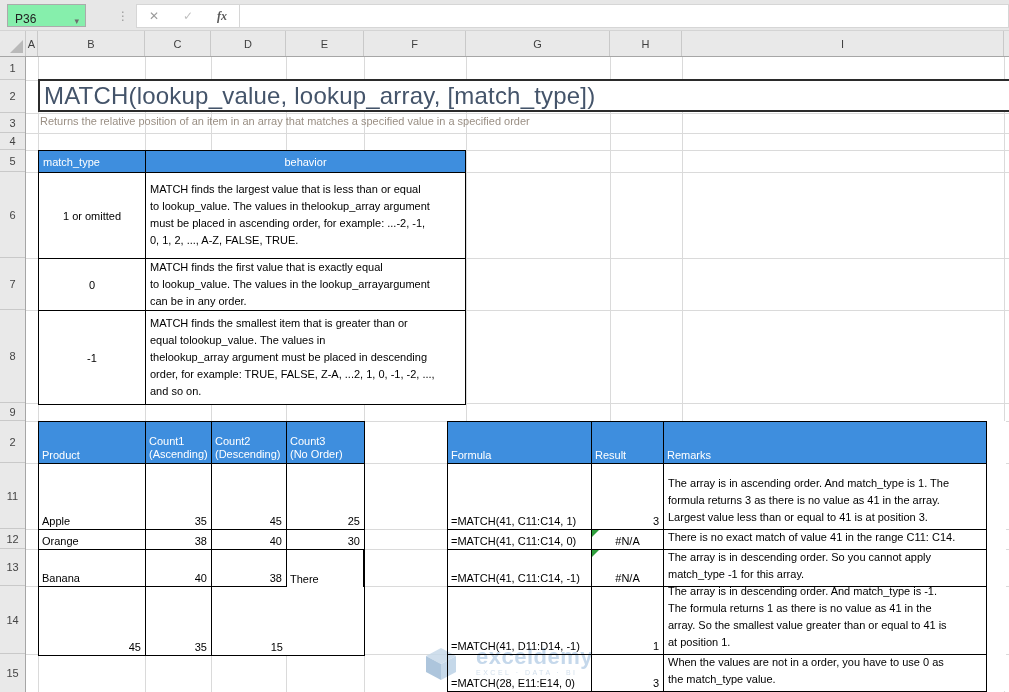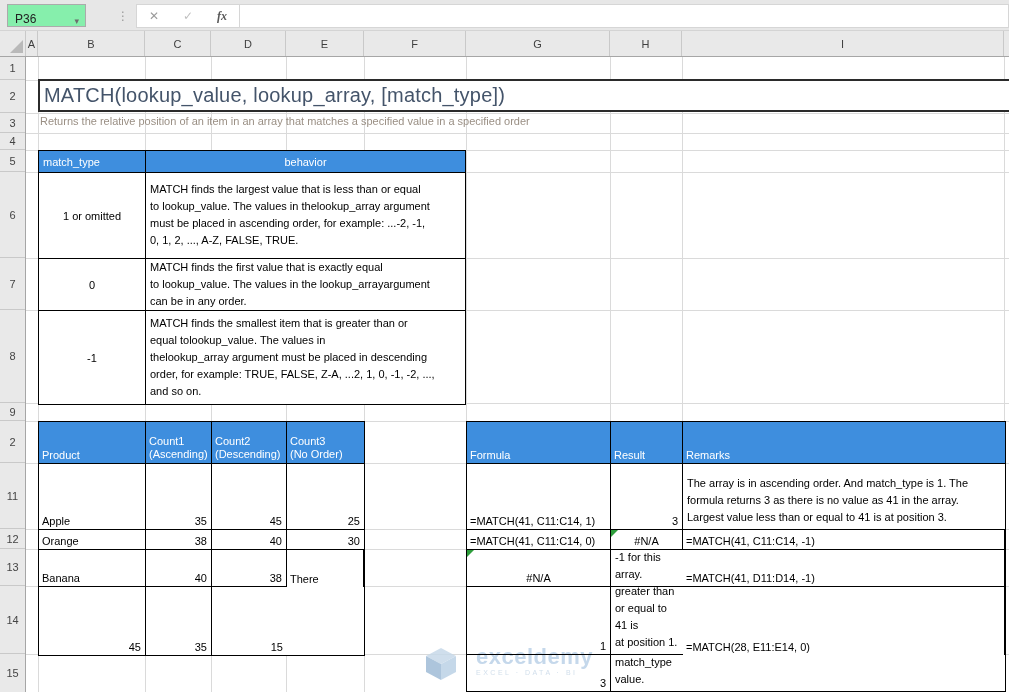--- a/index.html
+++ b/index.html
@@ -45,21 +45,21 @@
         justify-content:center; font-size:11px; color:#444; }
 
   
   .vl { position:absolute; top:57px; bottom:0; width:1px; background:#DADADA; z-index:0; }
   .hl { position:absolute; left:26px; right:0; height:1px; background:#DADADA; z-index:0; }
 
   
   #titlebox { position:absolute; left:38px; top:79px; width:971px; height:33px;
               background:#fff; border:2px solid #2b2b2b; border-right:none;
               display:flex; align-items:center; z-index:3; }
-  #titlebox .t { font-size:20px; color:#44546A; padding-left:4px; letter-spacing:0.2px; }
+  #titlebox .t { font-size:24px; color:#44546A; padding-left:4px; letter-spacing:0.2px; }
   #subtitle { position:absolute; left:40px; top:115px; font-size:11px; color:#9A8F84; z-index:3; }
 
   
   .tbl { position:absolute; display:grid; border:1px solid #000; z-index:3; }
   .tbl .c { border-right:1px solid #000; border-bottom:1px solid #000;
             display:flex; overflow:hidden; font-size:11px; position:relative; }
   .tbl .lastcol { border-right:none; }
   .tbl .lastrow { border-bottom:none; }
   .hd { background:#3E8EDE; color:#fff; }
   .bl { align-items:flex-end; justify-content:flex-start; padding:1px 3px 2px 3px; }
@@ -74,21 +74,21 @@
   .bott { align-items:flex-end; }
 
   #behavior-table { left:38px; top:150px; width:428px;
         grid-template-columns:107px 1fr; grid-template-rows:22px 86px 52px 93px;
         background:#fff; }
   #product-table { left:38px; top:421px; width:327px;
         grid-template-columns:107px 66px 75px 1fr;
         grid-template-rows:42px 66px 20px 37px 68px; background:#fff; }
   #formula-backing { position:absolute; left:466px; top:421px; width:540px; height:270px;
         background:#fff; z-index:1; }
-  #formula-table { left:466px; top:421px; width:540px;
+  #formula-table { left:447px; top:421px; width:540px;
         grid-template-columns:144px 72px 1fr;
         grid-template-rows:42px 66px 20px 37px 68px 36px; background:transparent; }
 
   .err-tri { position:absolute; left:0; top:0; width:0; height:0;
              border-top:7px solid #2E9E3C; border-right:7px solid transparent; }
 
   
   #watermark { position:absolute; left:424px; top:646px; display:flex; align-items:flex-start;
                z-index:2; opacity:0.85; pointer-events:none;gap:14px; }
   #wm-text { margin-left:4px; }
@@ -253,20 +253,21 @@
     <div class="c br">3</div>
     <div class="c lastcol longtxt bott">The array is in ascending order. And match_type is 1. The
 formula returns 3 as there is no value as 41 in the array.
 Largest value less than or equal to 41 is at position 3.</div>
 
     <div class="c bl">=MATCH(41, C11:C14, 0)</div>
     <div class="c bc">
         <i class="err-tri"></i>
         <span>#N/A</span>
       </div>
+    <div class="c lastcol longtxt bott">There is no exact match of value 41 in the range C11: C14.</div>
 
     <div class="c bl">=MATCH(41, C11:C14, -1)</div>
     <div class="c bc">
         <i class="err-tri"></i>
         <span>#N/A</span>
       </div>
     <div class="c lastcol longtxt bott">The array is in descending order. So you cannot apply
 match_type -1 for this array.</div>
 
     <div class="c bl">=MATCH(41, D11:D14, -1)</div>

